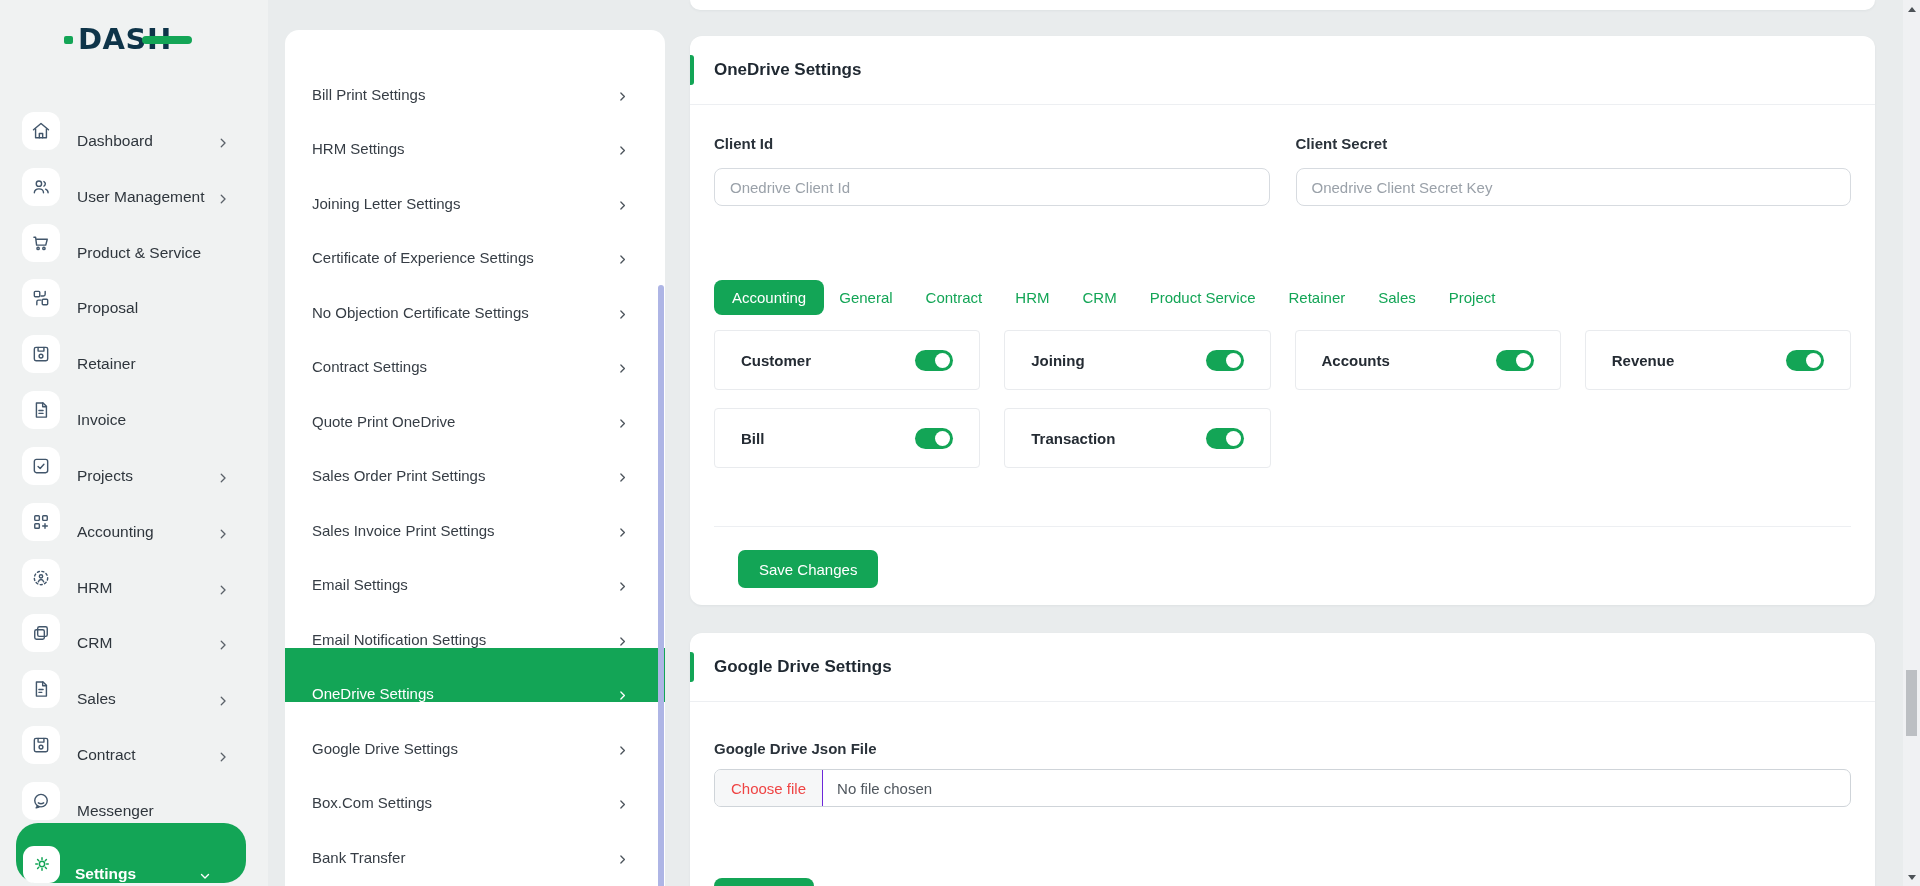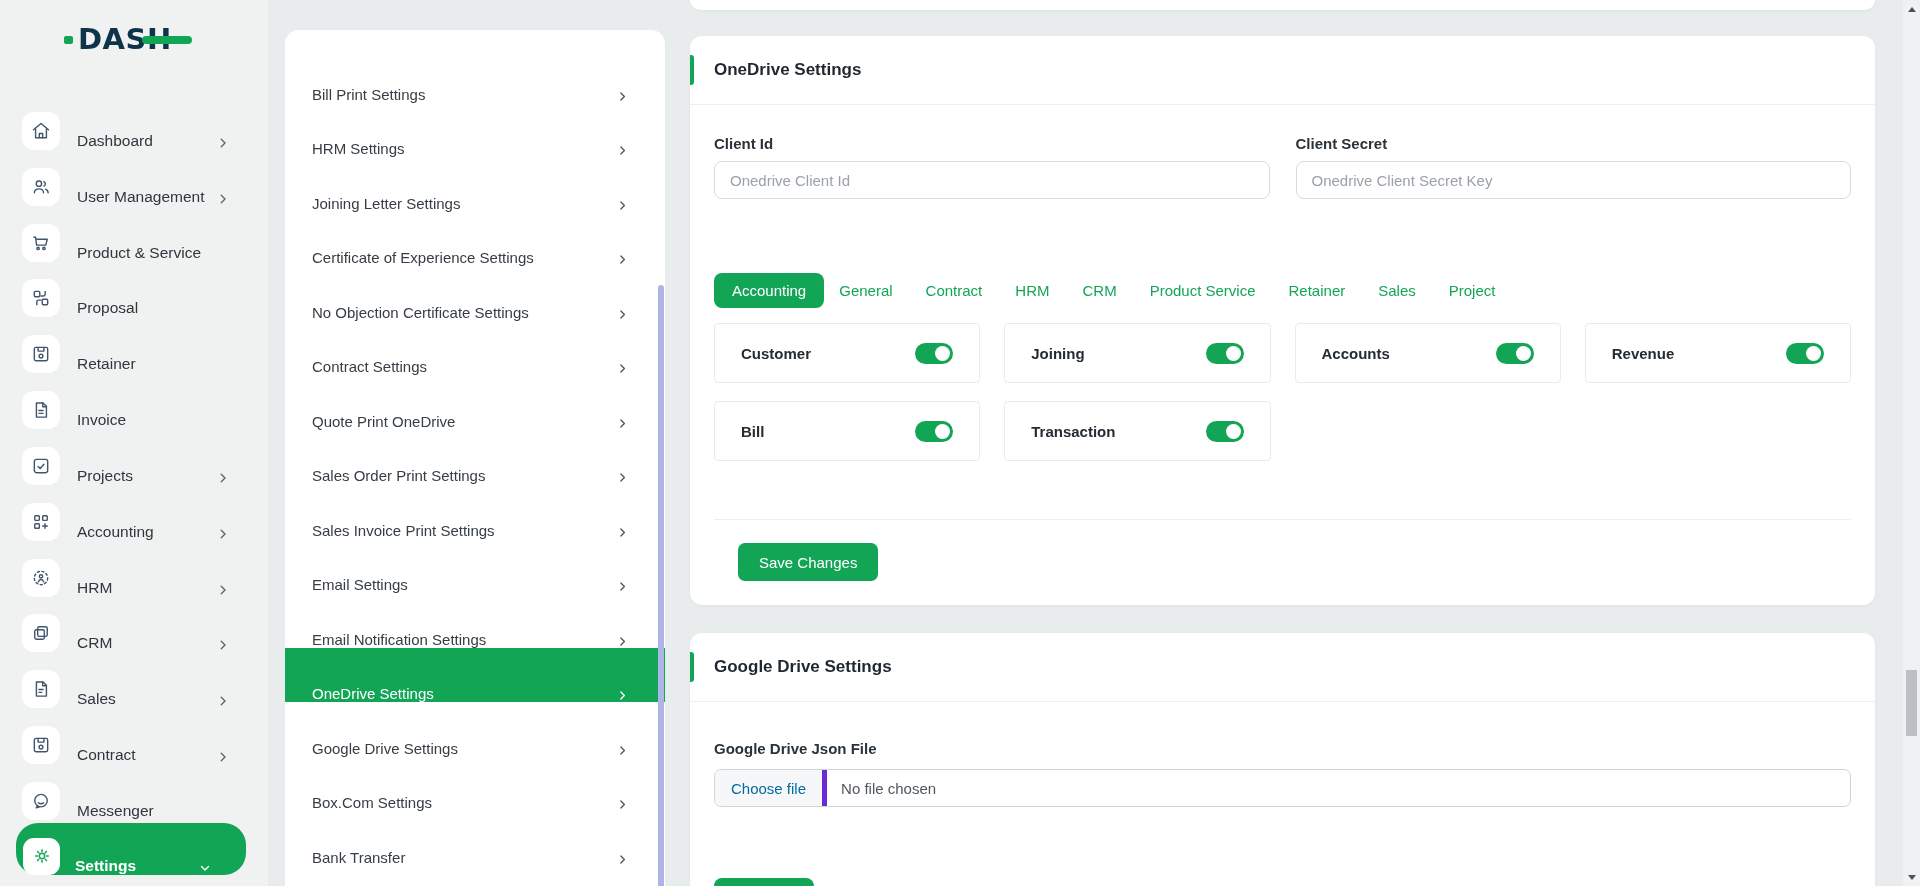--- a/index.html
+++ b/index.html
@@ -20,21 +20,21 @@
   .logo-text{font-family:"DejaVu Sans",sans-serif;font-weight:800;font-size:29px;color:var(--navy);letter-spacing:.5px;position:relative;z-index:1;}
   .logo-dot{position:absolute;left:-14px;top:16px;width:9px;height:8px;background:var(--green);border-radius:2px;}
   .logo-bar{position:absolute;left:64px;top:16px;width:50px;height:8px;background:var(--green);border-radius:4px;z-index:2;}
   .nav{position:absolute;top:94px;left:0;width:100%;}
   .nav-item{height:55.85px;display:flex;align-items:flex-end;padding-left:22px;position:relative;cursor:pointer;}
   .tile{width:38px;height:38px;background:#fff;border-radius:12px;display:flex;align-items:center;justify-content:center;color:#42566b;flex:none;}
   .tile svg{width:20px;height:20px;}
   .nav-label{margin-left:17px;font-size:15.5px;color:#2f363d;font-weight:500;}
   .chev{position:absolute;right:38px;display:flex;color:#5a6169;}
   .chev svg{width:14px;height:14px;}
-  .nav-item.active{background:var(--green);border-radius:22px;margin:3px 22px 0 16px;padding-left:7px;height:52px;}
+  .nav-item.active{background:var(--green);border-radius:22px;margin:3px 22px 0 16px;padding-left:7px;height:60px;}
   .nav-item.active .tile{width:37px;height:37px;border-radius:11px;color:var(--green);}
   .nav-item.active .nav-label{color:#fff;font-weight:700;margin-left:15px;}
   .nav-item.active .chev{color:#fff;right:34px;}
 
   
   .settings-panel{position:absolute;left:285px;top:30px;width:380px;height:876px;background:#fff;border-radius:14px;padding-top:18px;}
   .menu-item{height:54.5px;display:flex;align-items:flex-end;padding:0 36px 0 27px;cursor:pointer;}
   .menu-label{font-size:15px;color:#363d45;}
   .chev2{margin-left:auto;display:flex;color:#4c545c;}
   .chev2 svg{width:13px;height:13px;}
@@ -46,36 +46,36 @@
   
   .card{position:absolute;left:690px;width:1185px;background:#fff;border-radius:12px;box-shadow:0 1px 3px rgba(20,40,60,.05);}
   .partial-top{top:0;height:10px;border-radius:0 0 12px 12px;}
   .onedrive{top:36px;height:569px;}
   .gdrive{top:633px;height:281px;}
   .card-header{height:69px;display:flex;align-items:center;padding:0 24px;border-bottom:1px solid var(--card-border);position:relative;}
   .card-title{font-size:17px;font-weight:700;color:#1f2831;}
   .accent-bar{position:absolute;left:0;top:19px;bottom:19px;width:4px;background:var(--green);border-radius:0 3px 3px 0;}
   .onedrive .card-body{padding:30px 24px 0;}
   .fields{display:grid;grid-template-columns:1fr 1fr;column-gap:26px;}
-  .field-label{display:block;font-size:15px;font-weight:700;color:#2a323a;margin-bottom:9px;}
+  .field-label{display:block;font-size:15px;font-weight:700;color:#2a323a;margin-bottom:16px;}
   .text-input{width:100%;height:38px;border:1px solid #d7dbe0;border-radius:8px;padding:0 15px;font-size:15px;font-family:inherit;color:#3a4149;outline:none;background:#fff;}
   .text-input::placeholder{color:#9aa1a9;}
   .tabs{margin-top:74px;display:flex;align-items:center;gap:33px;height:35px;}
   .tab{font-size:15px;color:var(--green);cursor:pointer;white-space:nowrap;}
   .tab.active{background:var(--green);color:#fff;border-radius:8px;padding:0 18px;height:35px;display:flex;align-items:center;margin-right:-18px;}
   .toggle-grid{margin-top:15px;display:grid;grid-template-columns:repeat(4,1fr);column-gap:24px;row-gap:18px;}
   .toggle-card{height:60px;border:1px solid #e9ebee;border-radius:4px;display:flex;align-items:center;justify-content:space-between;padding:0 26px;background:#fff;}
   .toggle-label{font-size:15px;font-weight:700;color:#242b33;}
   .switch{width:38px;height:21px;background:var(--green);border-radius:11px;position:relative;flex:none;cursor:pointer;}
   .switch::after{content:"";position:absolute;right:3px;top:3px;width:15px;height:15px;background:#fff;border-radius:50%;}
   .card-footer{margin-top:58px;border-top:1px solid var(--card-border);height:85px;display:flex;align-items:center;justify-content:flex-start;padding:0 24px;}
   .save-btn{height:38px;padding:0 21px;background:var(--green);color:#fff;border:none;border-radius:7px;font-size:15px;font-family:inherit;font-weight:500;cursor:pointer;}
   .gdrive .card-body{padding:38px 24px 0;}
   .file-input{height:38px;border:1px solid #cfd4d9;border-radius:7px;display:flex;align-items:stretch;overflow:hidden;background:#fff;cursor:pointer;}
-  .choose-btn{display:flex;align-items:center;padding:0 16px;background:#f6f7f8;border-right:5px solid #6d28d9;font-size:15px;color:#0369a1;}
+  .choose-btn{display:flex;align-items:center;padding:0 16px;background:#f6f7f8;border-right:1px solid #6d28d9;font-size:15px;color:#ef4444;}
   .no-file{display:flex;align-items:center;padding-left:14px;font-size:15px;color:#50575e;}
   .gdrive-partial-pill{margin-top:71px;width:100px;height:36px;background:var(--green);border-radius:8px;}
 
   
   .page-scrollbar{position:absolute;right:0;top:0;width:17px;height:886px;background:#f0f1f3;}
   .sb-arrow{position:absolute;left:0;width:17px;height:16px;display:flex;align-items:center;justify-content:center;cursor:pointer;}
   .sb-arrow.up{top:1px;}
   .sb-arrow.down{bottom:1px;}
   .sb-tri{width:0;height:0;border-left:4px solid transparent;border-right:4px solid transparent;}
   .up .sb-tri{border-bottom:5px solid #4d5257;}

